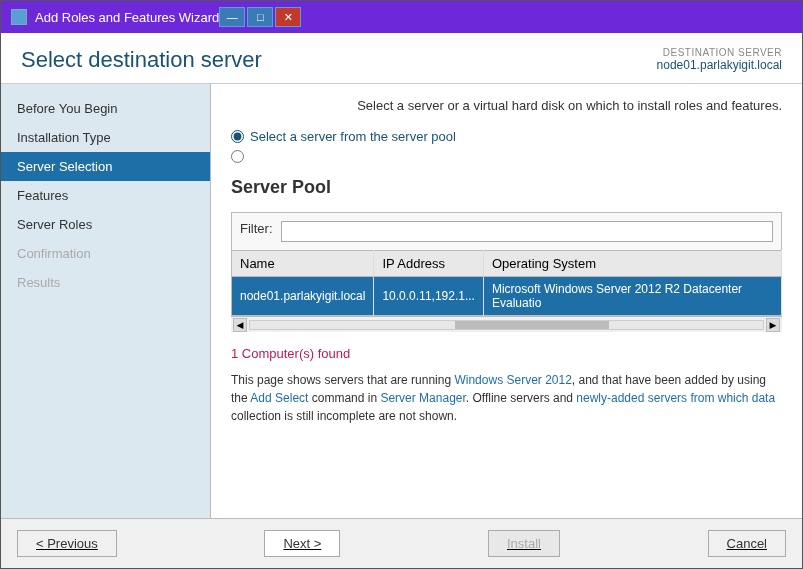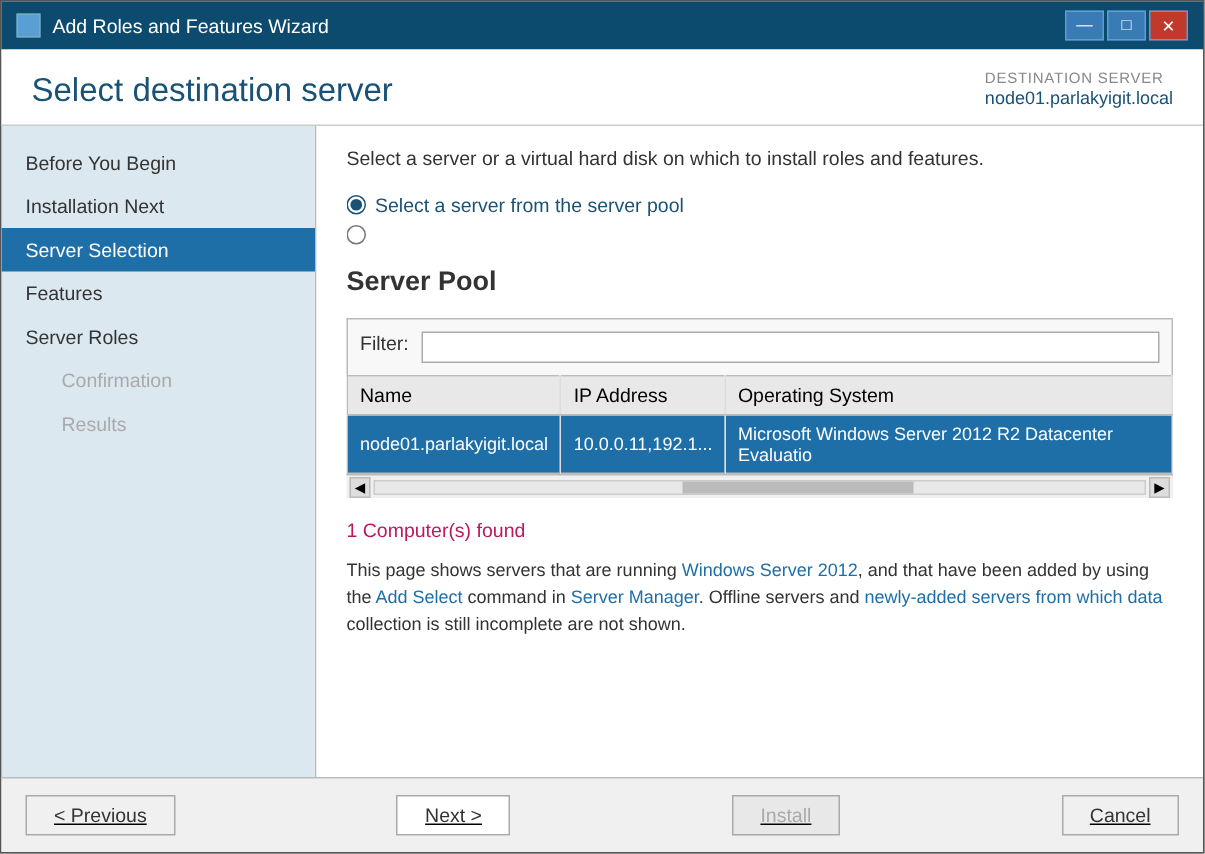--- a/index.html
+++ b/index.html
@@ -9,26 +9,26 @@
       width: 803px;
       height: 569px;
       background: #f0f0f0;
       border: 1px solid #555;
       display: flex;
       flex-direction: column;
       box-shadow: 2px 2px 8px rgba(0,0,0,0.5);
     }
 
     .title-bar {
-      background: #0c4a6e;
+      background: #6d28d9;
       color: white;
       padding: 6px 10px;
       display: flex;
       align-items: center;
-      justify-content: space-between;
+      justify-content: flex-start;
       height: 32px;
     }
     .title-bar-left { display: flex; align-items: center; gap: 8px; }
     .title-icon { width: 16px; height: 16px; background: #5a9fd4; border: 1px solid #7ab; }
     .title-text { font-size: 13px; font-weight: normal; }
     .title-controls { display: flex; gap: 2px; }
     .title-btn {
       width: 26px; height: 20px;
       background: #3a7ab5;
       border: 1px solid #5a9fd4;
@@ -46,21 +46,21 @@
       display: flex;
       align-items: flex-start;
       justify-content: space-between;
     }
     .page-title {
       font-size: 22px;
       font-weight: 300;
       color: #1a5276;
     }
     .dest-server-info {
-      text-align: left;
+      text-align: right;
       font-size: 11px;
       color: #444;
     }
     .dest-server-label {
       font-size: 10px;
       color: #888;
       letter-spacing: 0.5px;
       text-transform: uppercase;
     }
     .dest-server-name {
@@ -84,36 +84,37 @@
     .sidebar-item {
       padding: 7px 16px;
       color: #333;
       cursor: pointer;
       font-size: 13px;
     }
     .sidebar-item.active {
       background: #1e6fa8;
       color: white;
     }
-    .sidebar-item.disabled { color: #aaa; cursor: default; margin-left: 24px; }
+    .sidebar-item.disabled { color: #aaa; cursor: default; }
 
     .content-area {
       flex: 1;
       padding: 14px 20px;
       background: white;
       overflow-y: auto;
       display: flex;
       flex-direction: column;
       gap: 10px;
     }
 
     .instruction-text {
       font-size: 13px;
       color: #333;
       margin-bottom: 6px;
+      text-align: right;
     }
 
     .radio-group { display: flex; flex-direction: column; gap: 6px; margin-bottom: 4px; }
     .radio-label { display: flex; align-items: center; gap: 6px; font-size: 13px; color: #1a5276; cursor: pointer; }
     .radio-label input[type="radio"] { accent-color: #1a5276; }
 
     .server-pool-label {
       font-size: 18px;
       font-weight: 600;
       color: #333;
@@ -258,21 +259,21 @@
     </div>
   </div>
 
   <div class="main-content">
 
     <div class="sidebar">
       <div class="sidebar-item">
         <span>Before You Begin</span>
       </div>
       <div class="sidebar-item">
-        <span>Installation Next</span>
+        <span>Installation Type</span>
       </div>
       <div class="sidebar-item active">
         <span>Server Selection</span>
       </div>
       <div class="sidebar-item">
         <span>Features</span>
       </div>
       <div class="sidebar-item">
         <span>Server Roles</span>
       </div>

